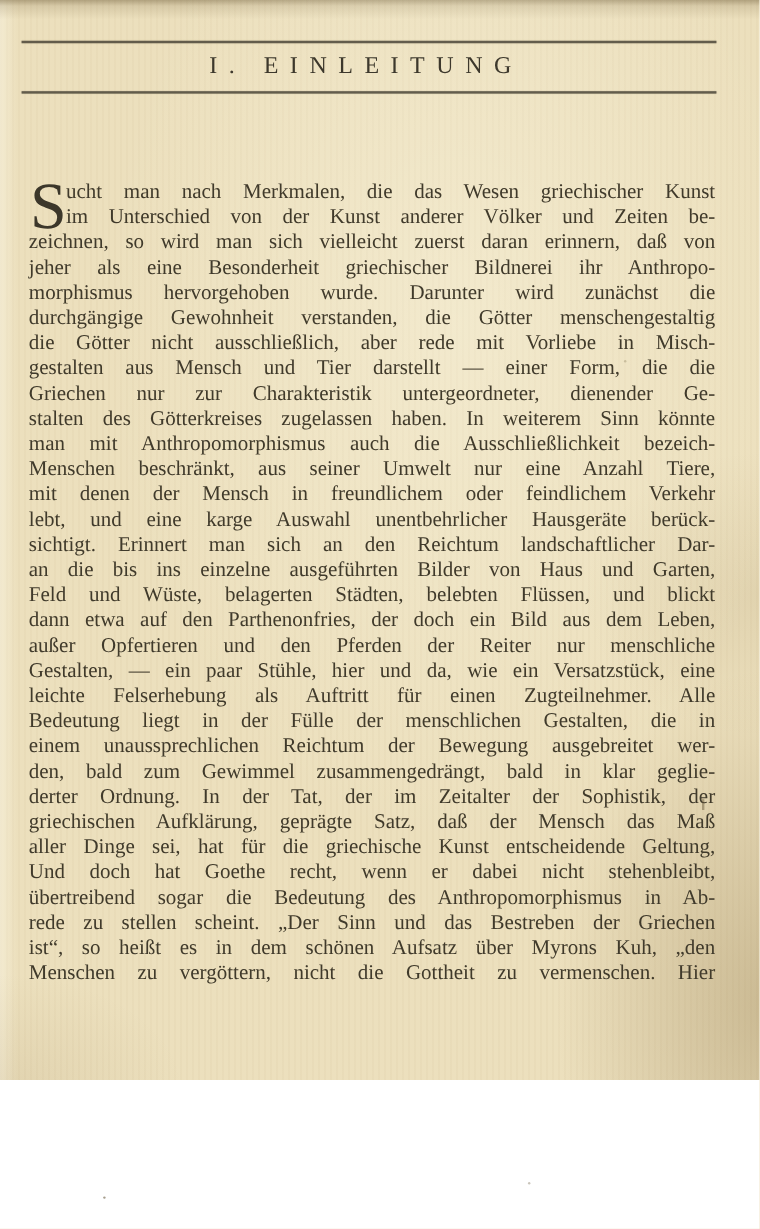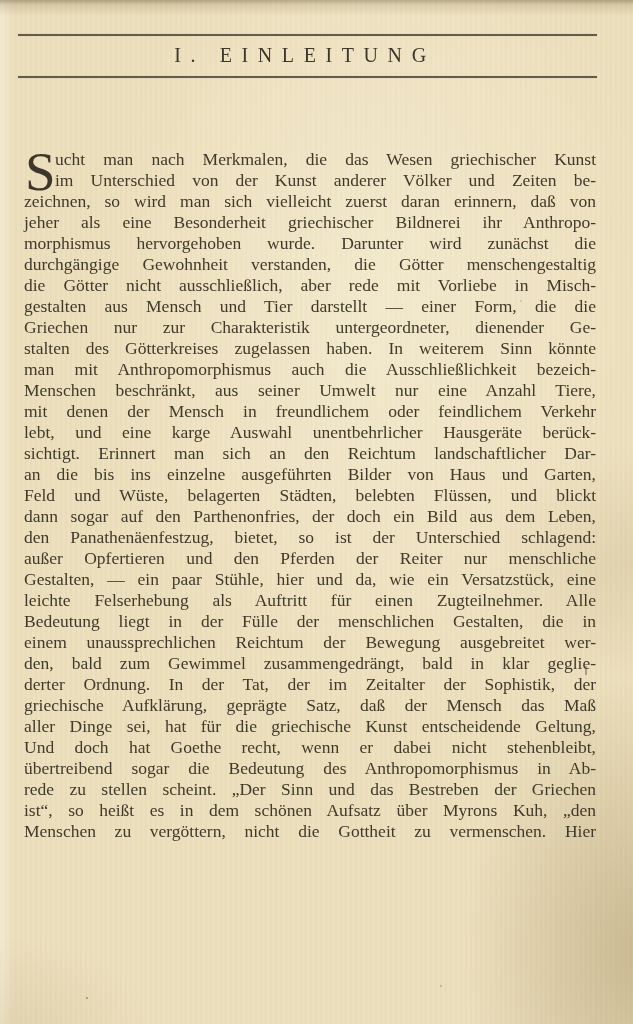--- a/index.html
+++ b/index.html
@@ -8,21 +8,21 @@
   }
   body {
     width: 633px;
     height: 1024px;
     overflow: hidden;
     font-family: "Liberation Serif", "DejaVu Serif", serif;
   }
   .page {
     position: relative;
     width: 633px;
-    height: 1024px;
+    height: 900px;
     background:
       radial-gradient(ellipse 420px 620px at 60% 30%, rgba(255,252,235,0.35), transparent 70%),
       linear-gradient(180deg, rgba(104,86,50,0.45) 0px, rgba(104,86,50,0.16) 5px, rgba(104,86,50,0) 16px),
       radial-gradient(ellipse 270px 430px at 101% 93%, rgba(125,98,50,0.30), transparent 65%),
       radial-gradient(ellipse 210px 170px at 100% 55%, rgba(125,98,50,0.10), transparent 70%),
       radial-gradient(ellipse 220px 140px at 0% 101%, rgba(125,98,50,0.10), transparent 70%),
       linear-gradient(90deg, rgba(252,248,232,0.45) 0px, rgba(252,248,232,0) 14px),
       repeating-linear-gradient(90deg, rgba(120,100,60,0.028) 0px 2px, rgba(255,255,255,0.02) 2px 5px),
       #ecdfbc;
   }
@@ -116,30 +116,29 @@
         <div class="line">gestalten aus Mensch und Tier darstellt — einer Form, die die</div>
         <div class="line">Griechen nur zur Charakteristik untergeordneter, dienender Ge-</div>
         <div class="line">stalten des Götterkreises zugelassen haben. In weiterem Sinn könnte</div>
         <div class="line">man mit Anthropomorphismus auch die Ausschließlichkeit bezeich-</div>
         <div class="line">Menschen beschränkt, aus seiner Umwelt nur eine Anzahl Tiere,</div>
         <div class="line">mit denen der Mensch in freundlichem oder feindlichem Verkehr</div>
         <div class="line">lebt, und eine karge Auswahl unentbehrlicher Hausgeräte berück-</div>
         <div class="line">sichtigt. Erinnert man sich an den Reichtum landschaftlicher Dar-</div>
         <div class="line">an die bis ins einzelne ausgeführten Bilder von Haus und Garten,</div>
         <div class="line">Feld und Wüste, belagerten Städten, belebten Flüssen, und blickt</div>
-        <div class="line">dann sogar auf den Parthenonfries, der doch ein Bild aus dem Leben,</div>
-        <div class="line">den Panathenäenfestzug, bietet, so ist der Unterschied schlagend:</div>
+        <div class="line">dann etwa auf den Parthenonfries, der doch ein Bild aus dem Leben,</div>
         <div class="line">außer Opfertieren und den Pferden der Reiter nur menschliche</div>
         <div class="line">Gestalten, — ein paar Stühle, hier und da, wie ein Versatzstück, eine</div>
         <div class="line">leichte Felserhebung als Auftritt für einen Zugteilnehmer. Alle</div>
         <div class="line">Bedeutung liegt in der Fülle der menschlichen Gestalten, die in</div>
         <div class="line">einem unaussprechlichen Reichtum der Bewegung ausgebreitet wer-</div>
         <div class="line">den, bald zum Gewimmel zusammengedrängt, bald in klar geglie-</div>
         <div class="line">derter Ordnung. In der Tat, der im Zeitalter der Sophistik, der</div>
-        <div class="line">griechische Aufklärung, geprägte Satz, daß der Mensch das Maß</div>
+        <div class="line">griechischen Aufklärung, geprägte Satz, daß der Mensch das Maß</div>
         <div class="line">aller Dinge sei, hat für die griechische Kunst entscheidende Geltung,</div>
         <div class="line">Und doch hat Goethe recht, wenn er dabei nicht stehenbleibt,</div>
         <div class="line">übertreibend sogar die Bedeutung des Anthropomorphismus in Ab-</div>
         <div class="line">rede zu stellen scheint. „Der Sinn und das Bestreben der Griechen</div>
         <div class="line">ist“, so heißt es in dem schönen Aufsatz über Myrons Kuh, „den</div>
         <div class="line">Menschen zu vergöttern, nicht die Gottheit zu vermenschen. Hier</div>
       </div>
   </div>
 
   <div class="scan-artifact"></div>

